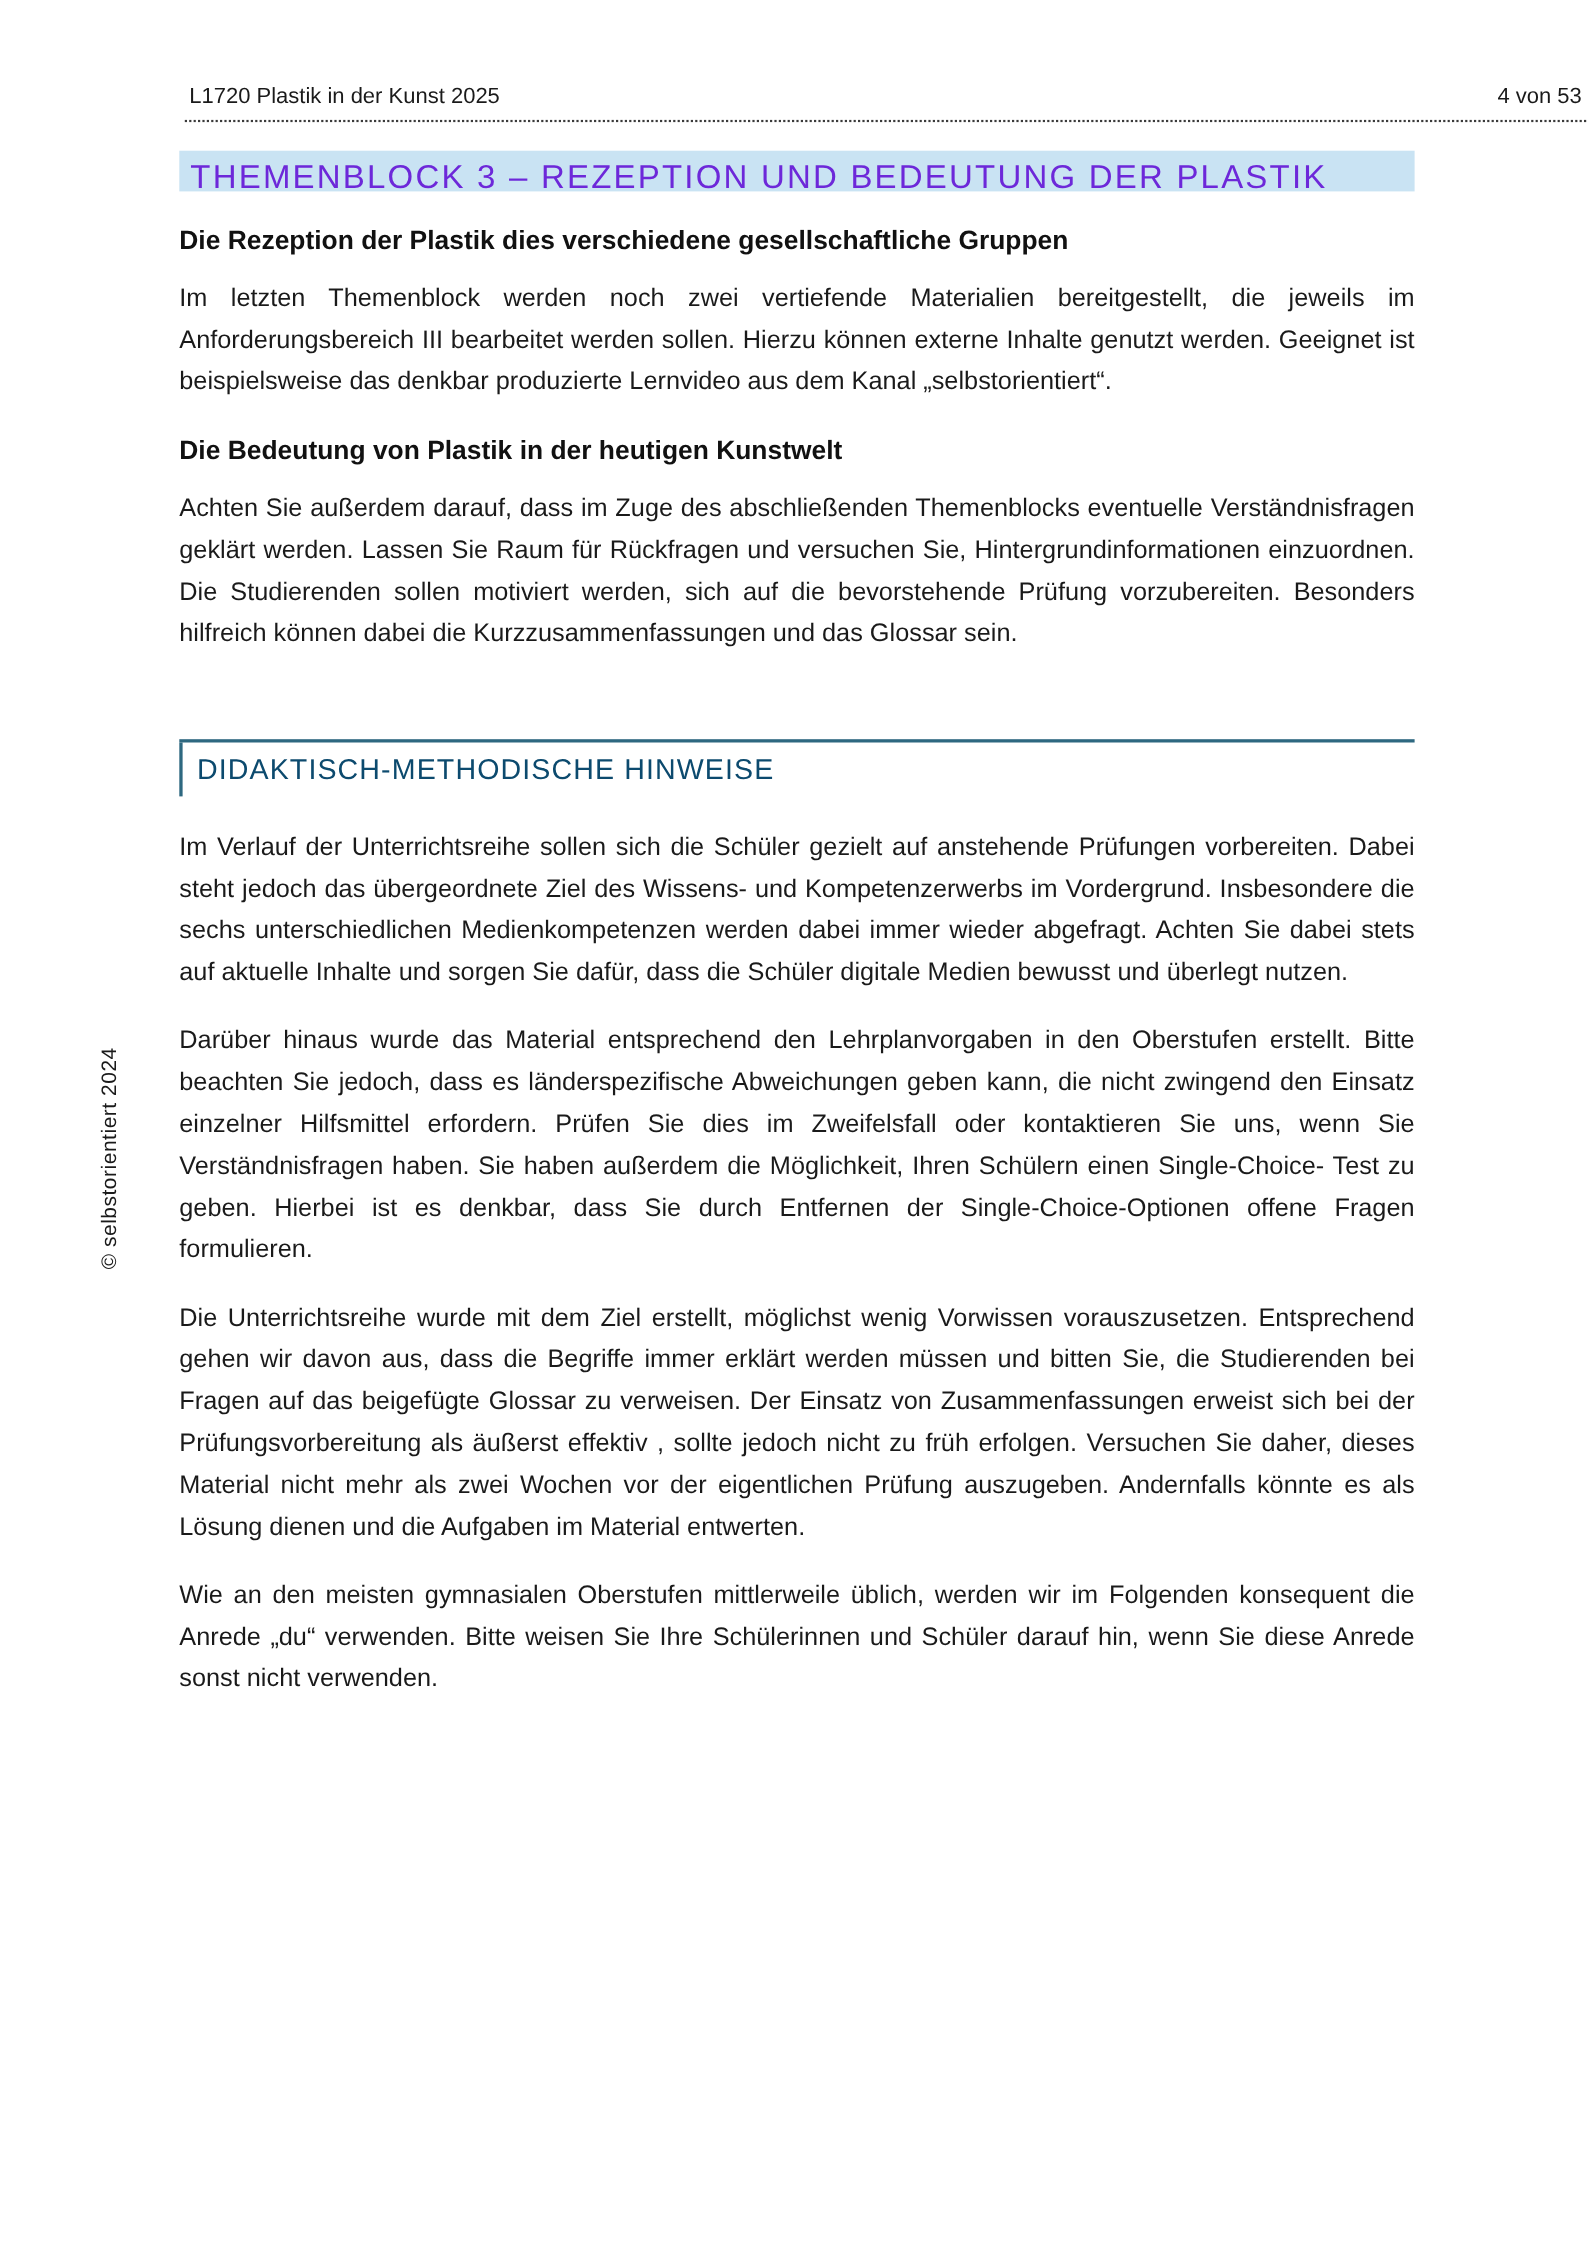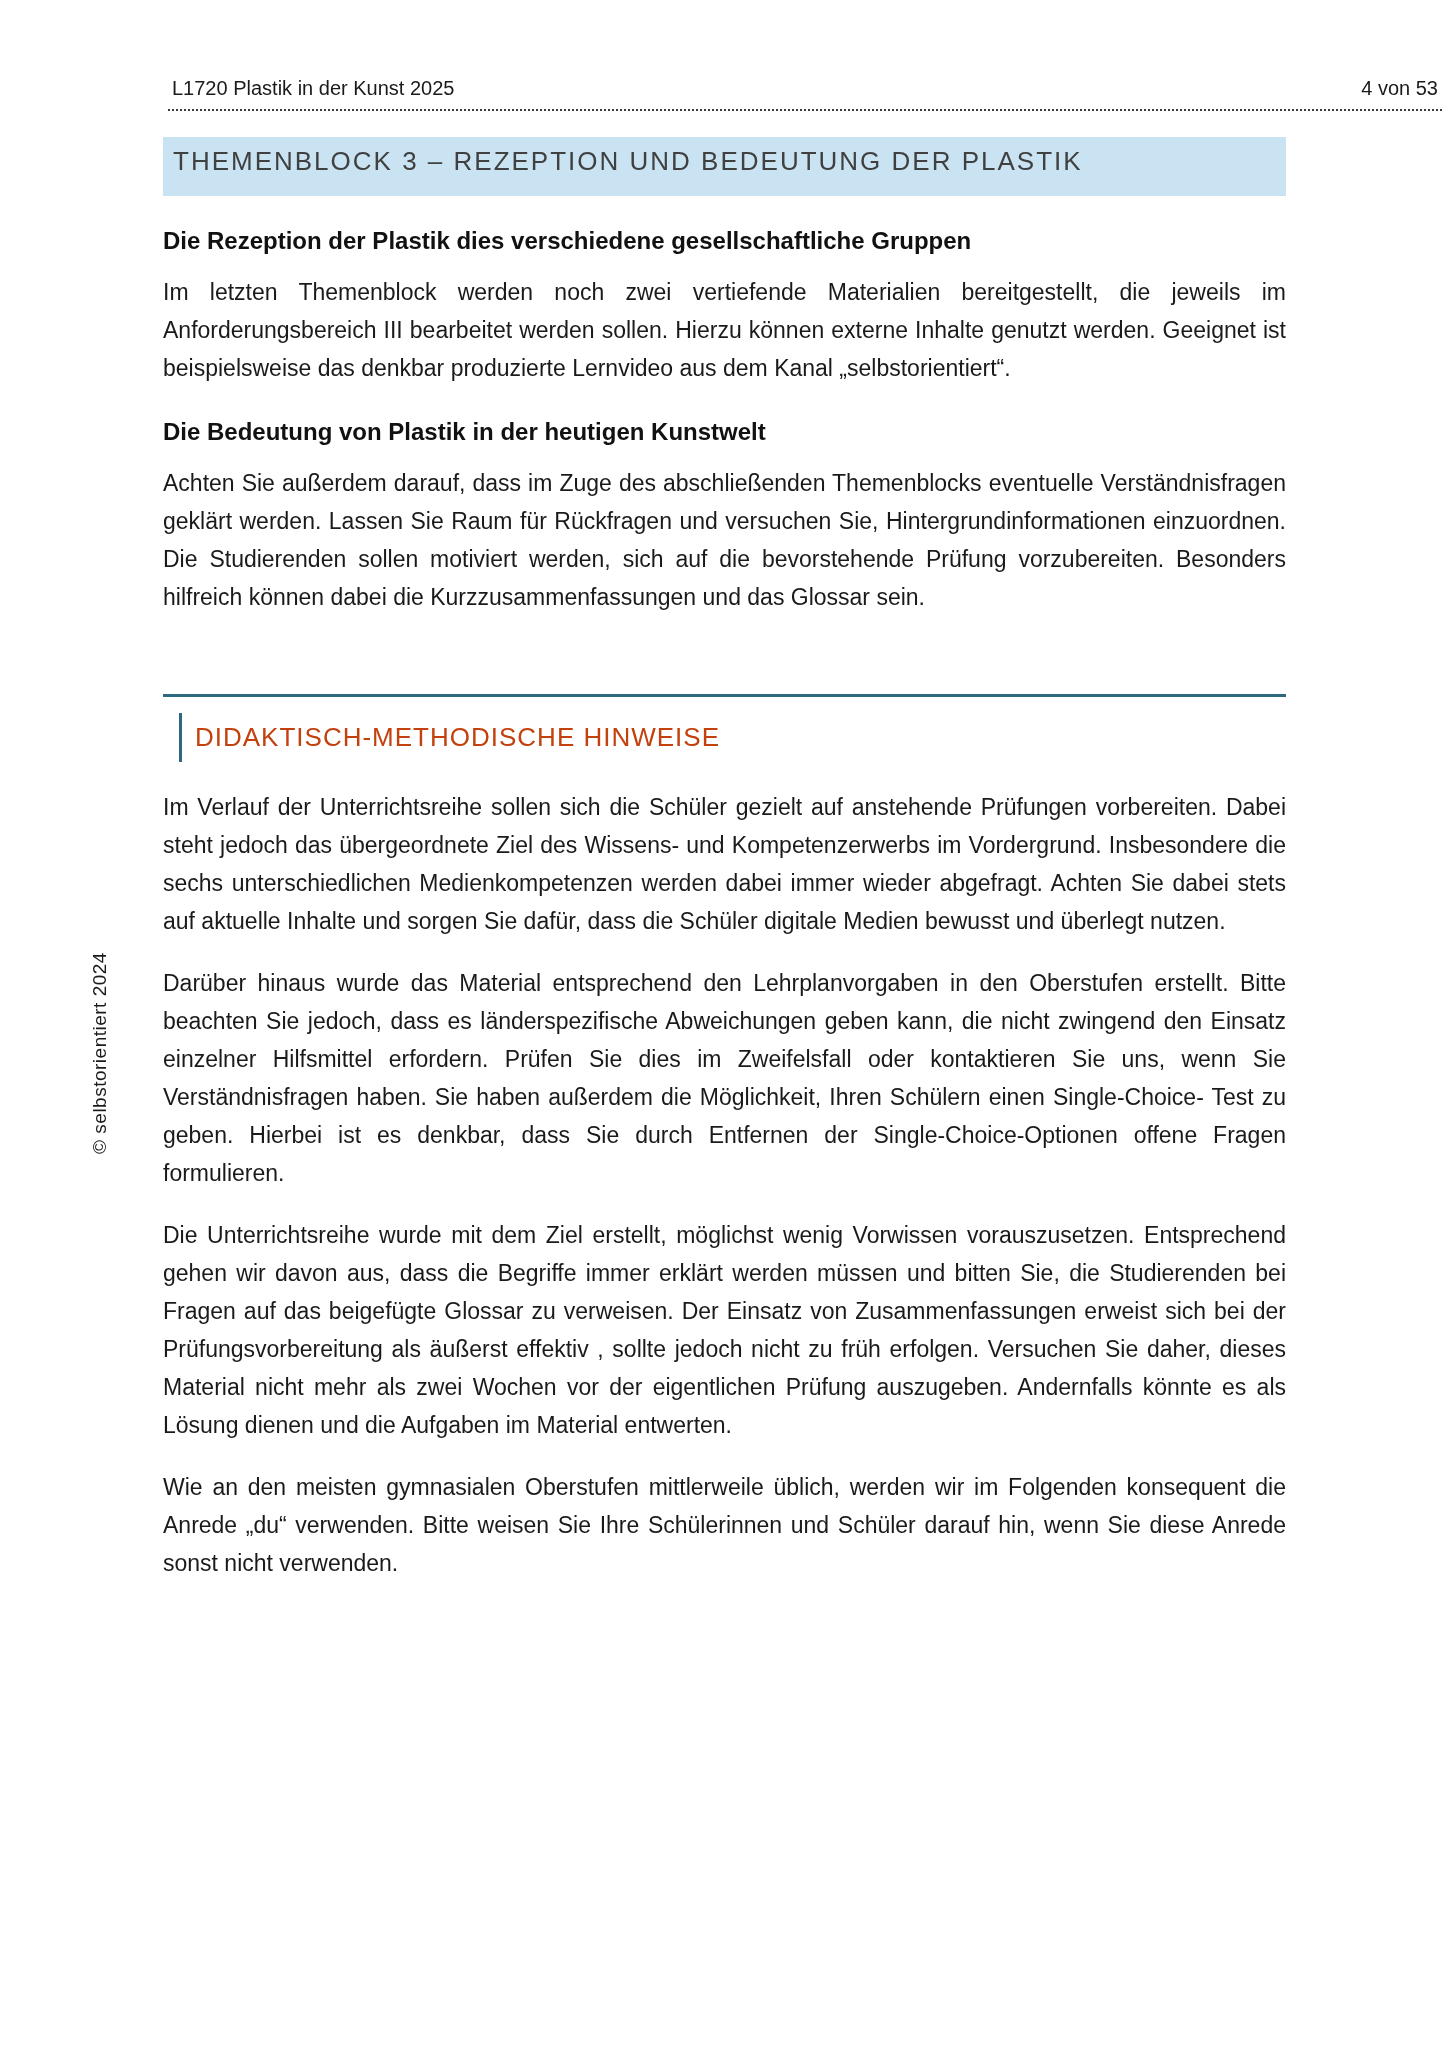--- a/index.html
+++ b/index.html
@@ -41,27 +41,27 @@
     letter-spacing: 0.5px;
     color: #1a1a1a;
   }
   
   .content {
     margin-left: 163px;
     width: 1123px;
   }
   .banner {
     margin-top: 26px;
-    height: 59px;
+    height: 37px;
     line-height: 49px;
     background: #C9E3F3;
     padding-left: 10px;
-    font-size: 26px;
+    font-size: 30px;
     letter-spacing: 2px;
-    color: #404040;
+    color: #6d28d9;
     box-sizing: border-box;
   }
   h3.subheading {
     margin: 30px 0 0 0;
     font-size: 24px;
     line-height: 29px;
     font-weight: bold;
     color: #111111;
   }
   p.body-text {
@@ -70,28 +70,28 @@
     line-height: 38px;
     text-align: justify;
     color: #1a1a1a;
   }
   p.body-text + p.body-text { margin-top: 24px; }
   .didaktik-block {
     margin-top: 78px;
     border-top: 3px solid #2E6880;
   }
   .didaktik-heading {
-    margin: 16px;
+    margin: 0;
     border-left: 3px solid #2E6880;
     padding: 9px 0 10px 13px;
     font-size: 26px;
     line-height: 30px;
     font-weight: normal;
     letter-spacing: 1px;
-    color: #c2410c;
+    color: #0c4a6e;
   }
   .didaktik-block + p.body-text { margin-top: 26px; }
 </style>
 </head>
 <body>
 
 <div class="page">
 
   <div class="header">
     <span>L1720 Plastik in der Kunst 2025</span>

